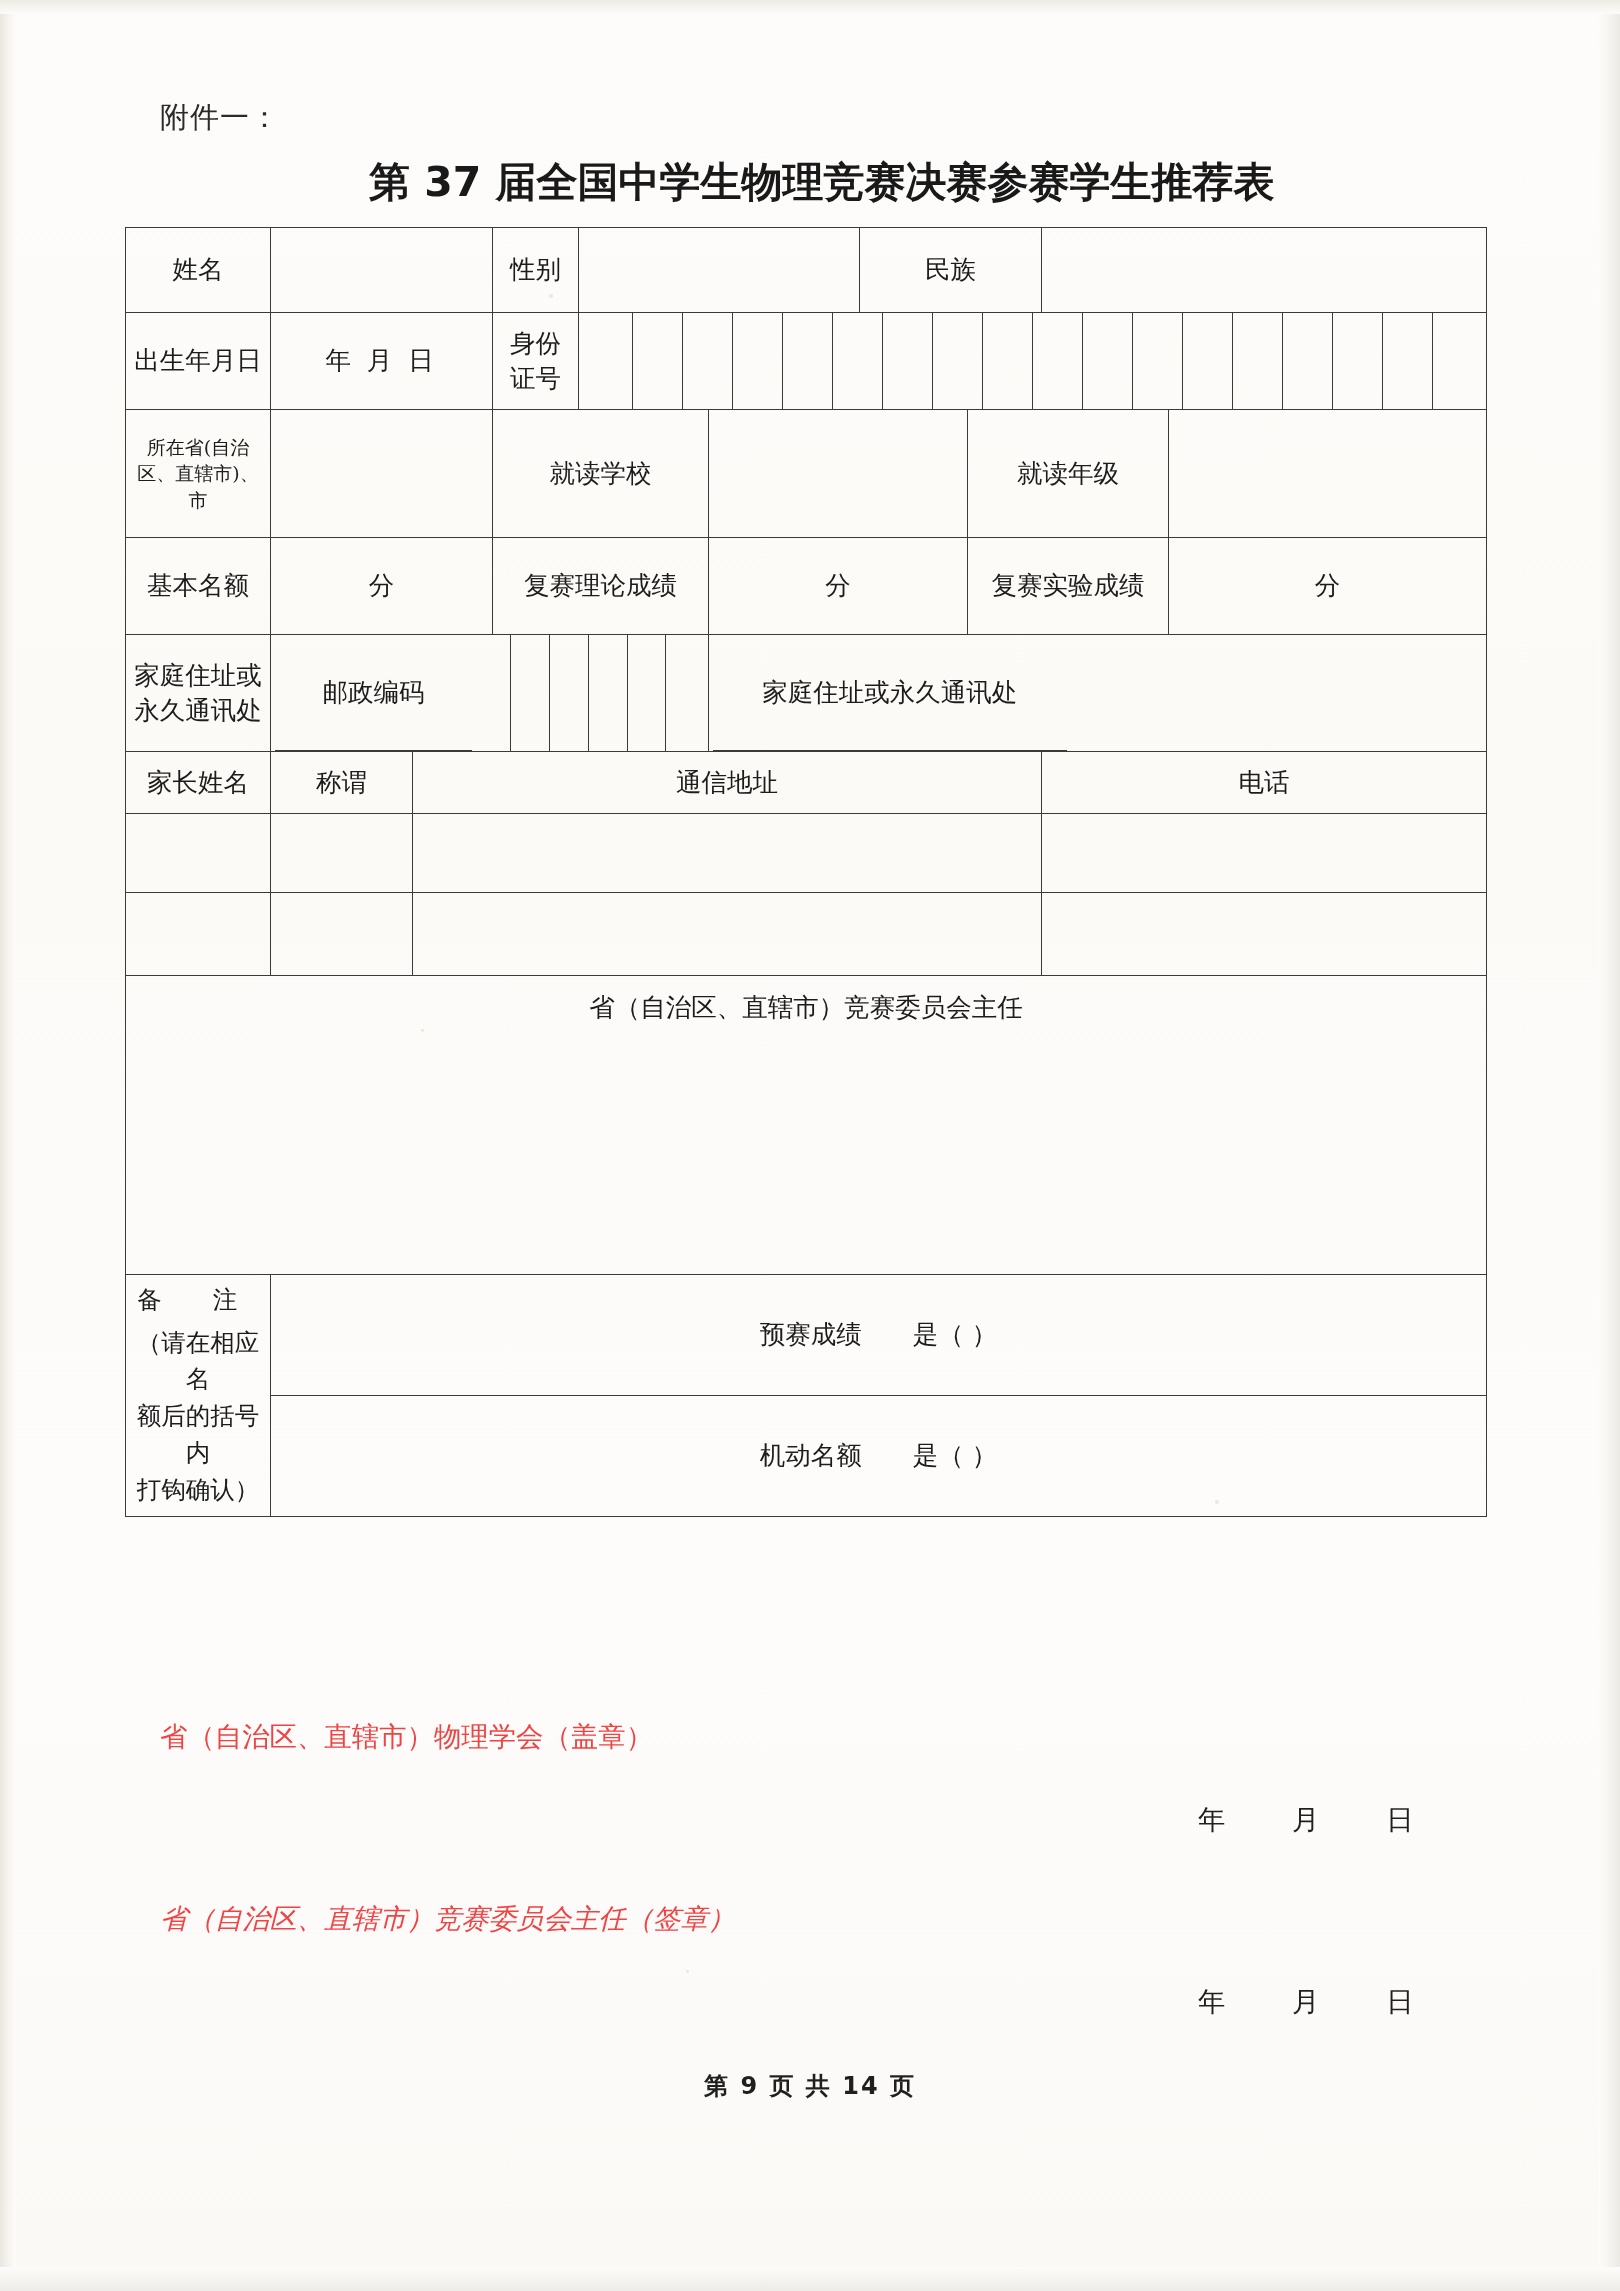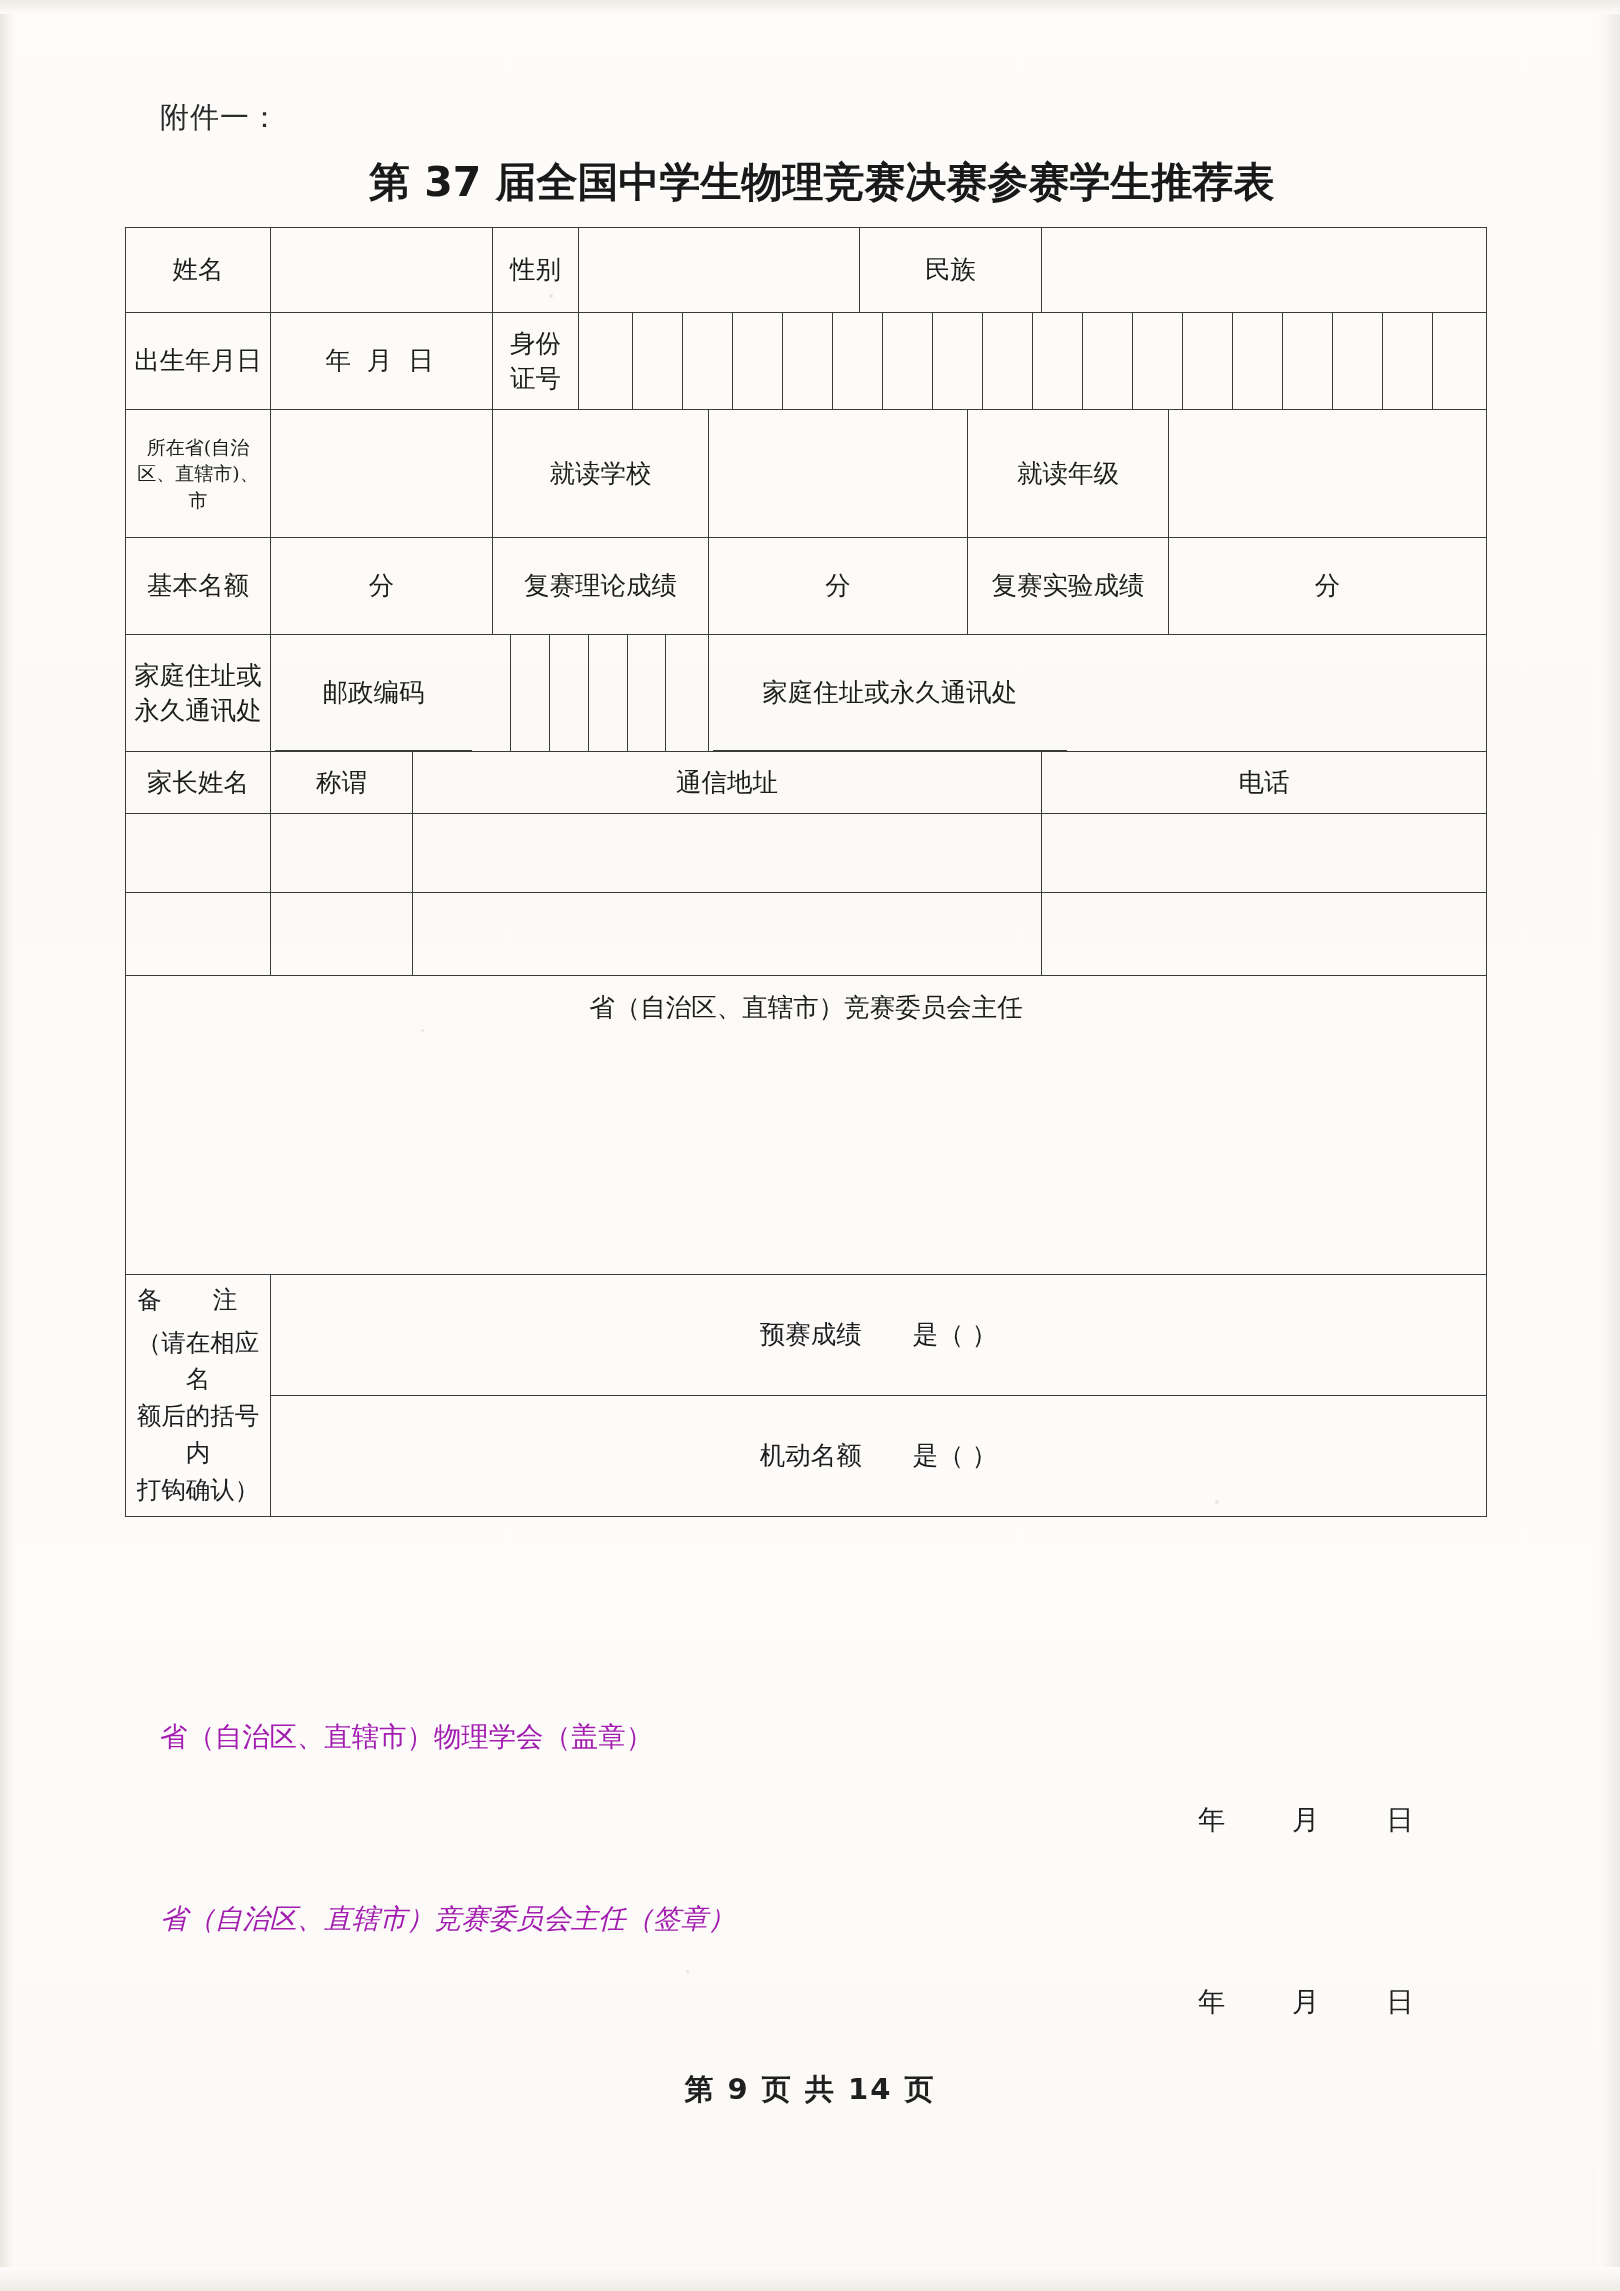--- a/index.html
+++ b/index.html
@@ -130,37 +130,37 @@
     display: flex; align-items: center; justify-content: center;
     border-bottom: 1.6px solid #3a3a3a;
   }
   .cell-split .bot { flex: 1 1 auto; }
 
   
   .sig-line {
     position: absolute;
     font-size: 27.4px;
     font-family: "DejaVu Serif", serif;
-    color: #a21caf;
+    color: #ef4444;
     white-space: nowrap;
   }
   .date-line {
     position: absolute;
     font-size: 27.4px;
     font-family: "DejaVu Serif", serif;
     color: #1f1f1f;
     letter-spacing: 29px;
     white-space: nowrap;
   }
   .footer {
     position: absolute;
     left: 0;
     width: 1620px;
     text-align: center;
-    font-size: 29px;
+    font-size: 24px;
     font-weight: bold;
     font-family: "DejaVu Sans", sans-serif;
     color: #1f1f1f;
     letter-spacing: 2px;
   }
 
   .faint-speck {
     position: absolute;
     background: #d8d4cd;
     border-radius: 50%;

